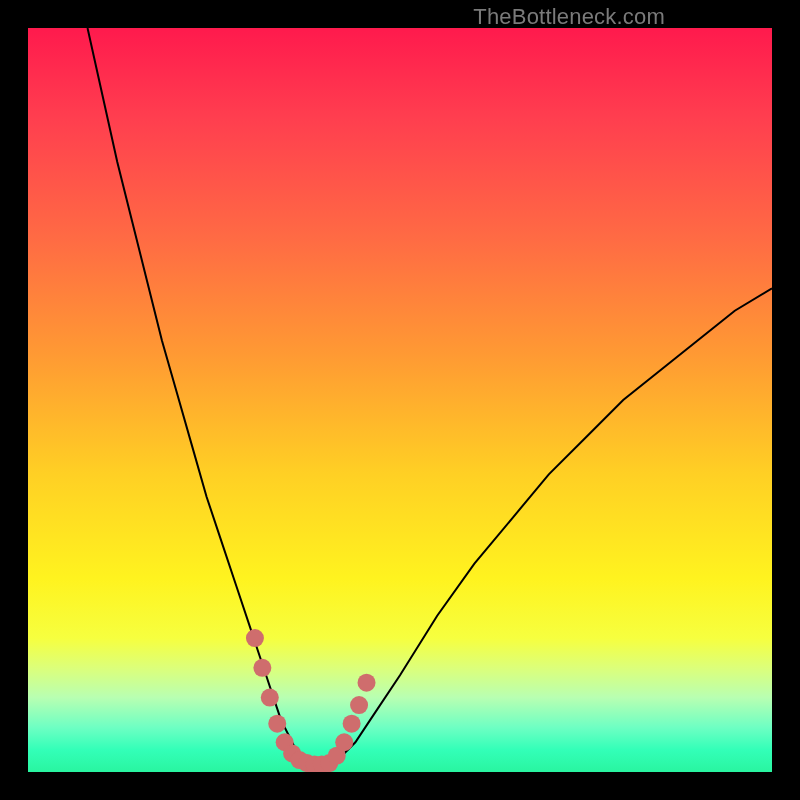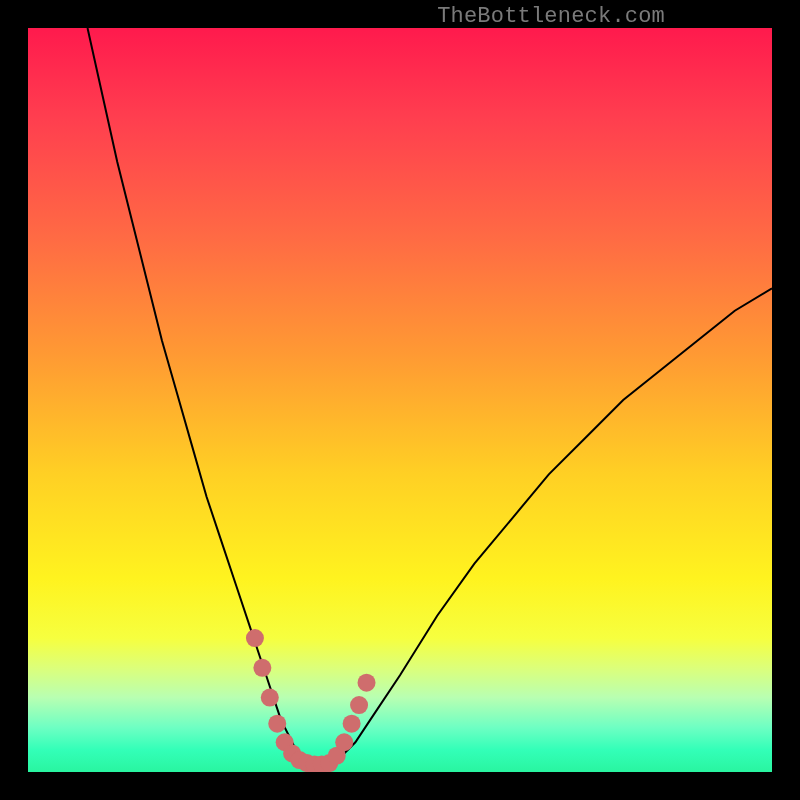--- a/index.html
+++ b/index.html
@@ -11,21 +11,20 @@
     background: #000;
     font-family: Arial, Helvetica, sans-serif;
   }
   .frame {
     position: absolute;
     top: 0;
     left: 0;
     width: 675px;
     height: 800px;
     background: #000;
-    font-family: Liberation Mono, monospace;
   }
   .plot {
     position: absolute;
     top: 28px;
     left: 28px;
     width: 744px;
     height: 744px;
     
     background: linear-gradient(
       to bottom,

